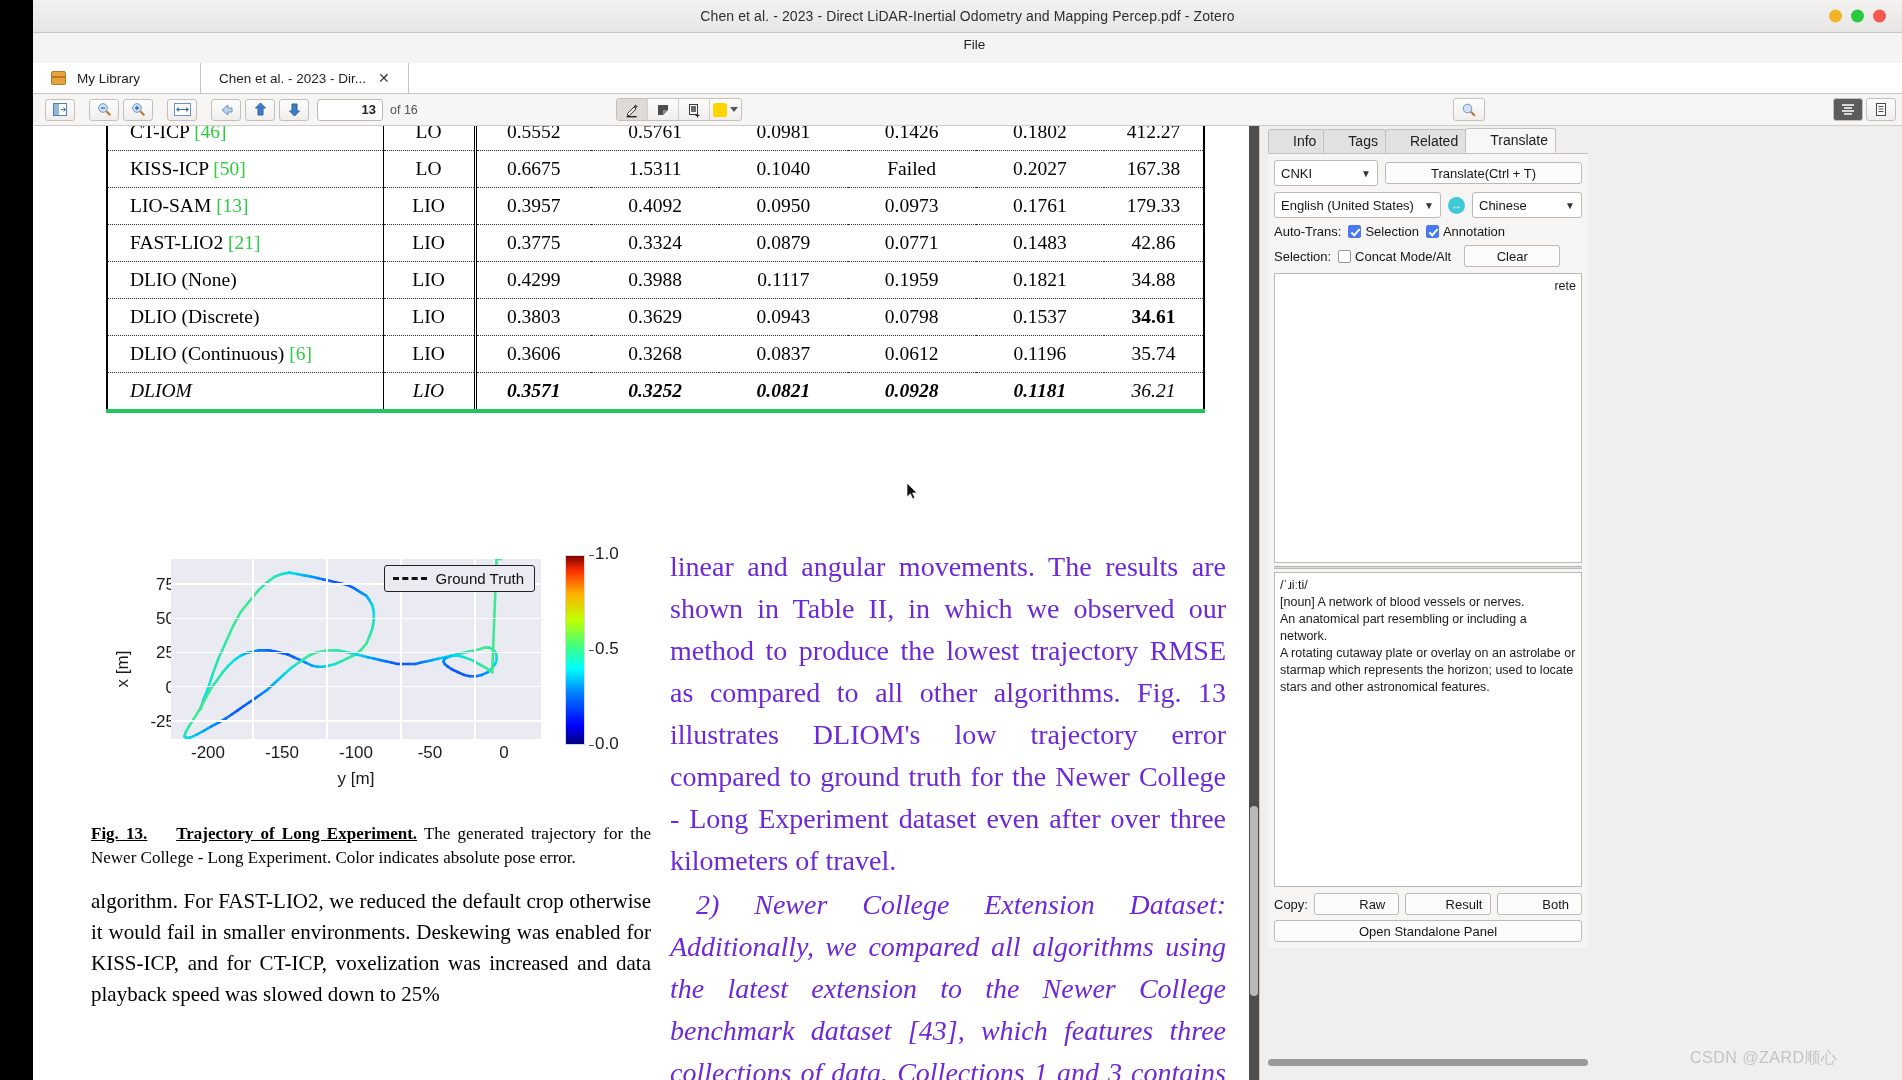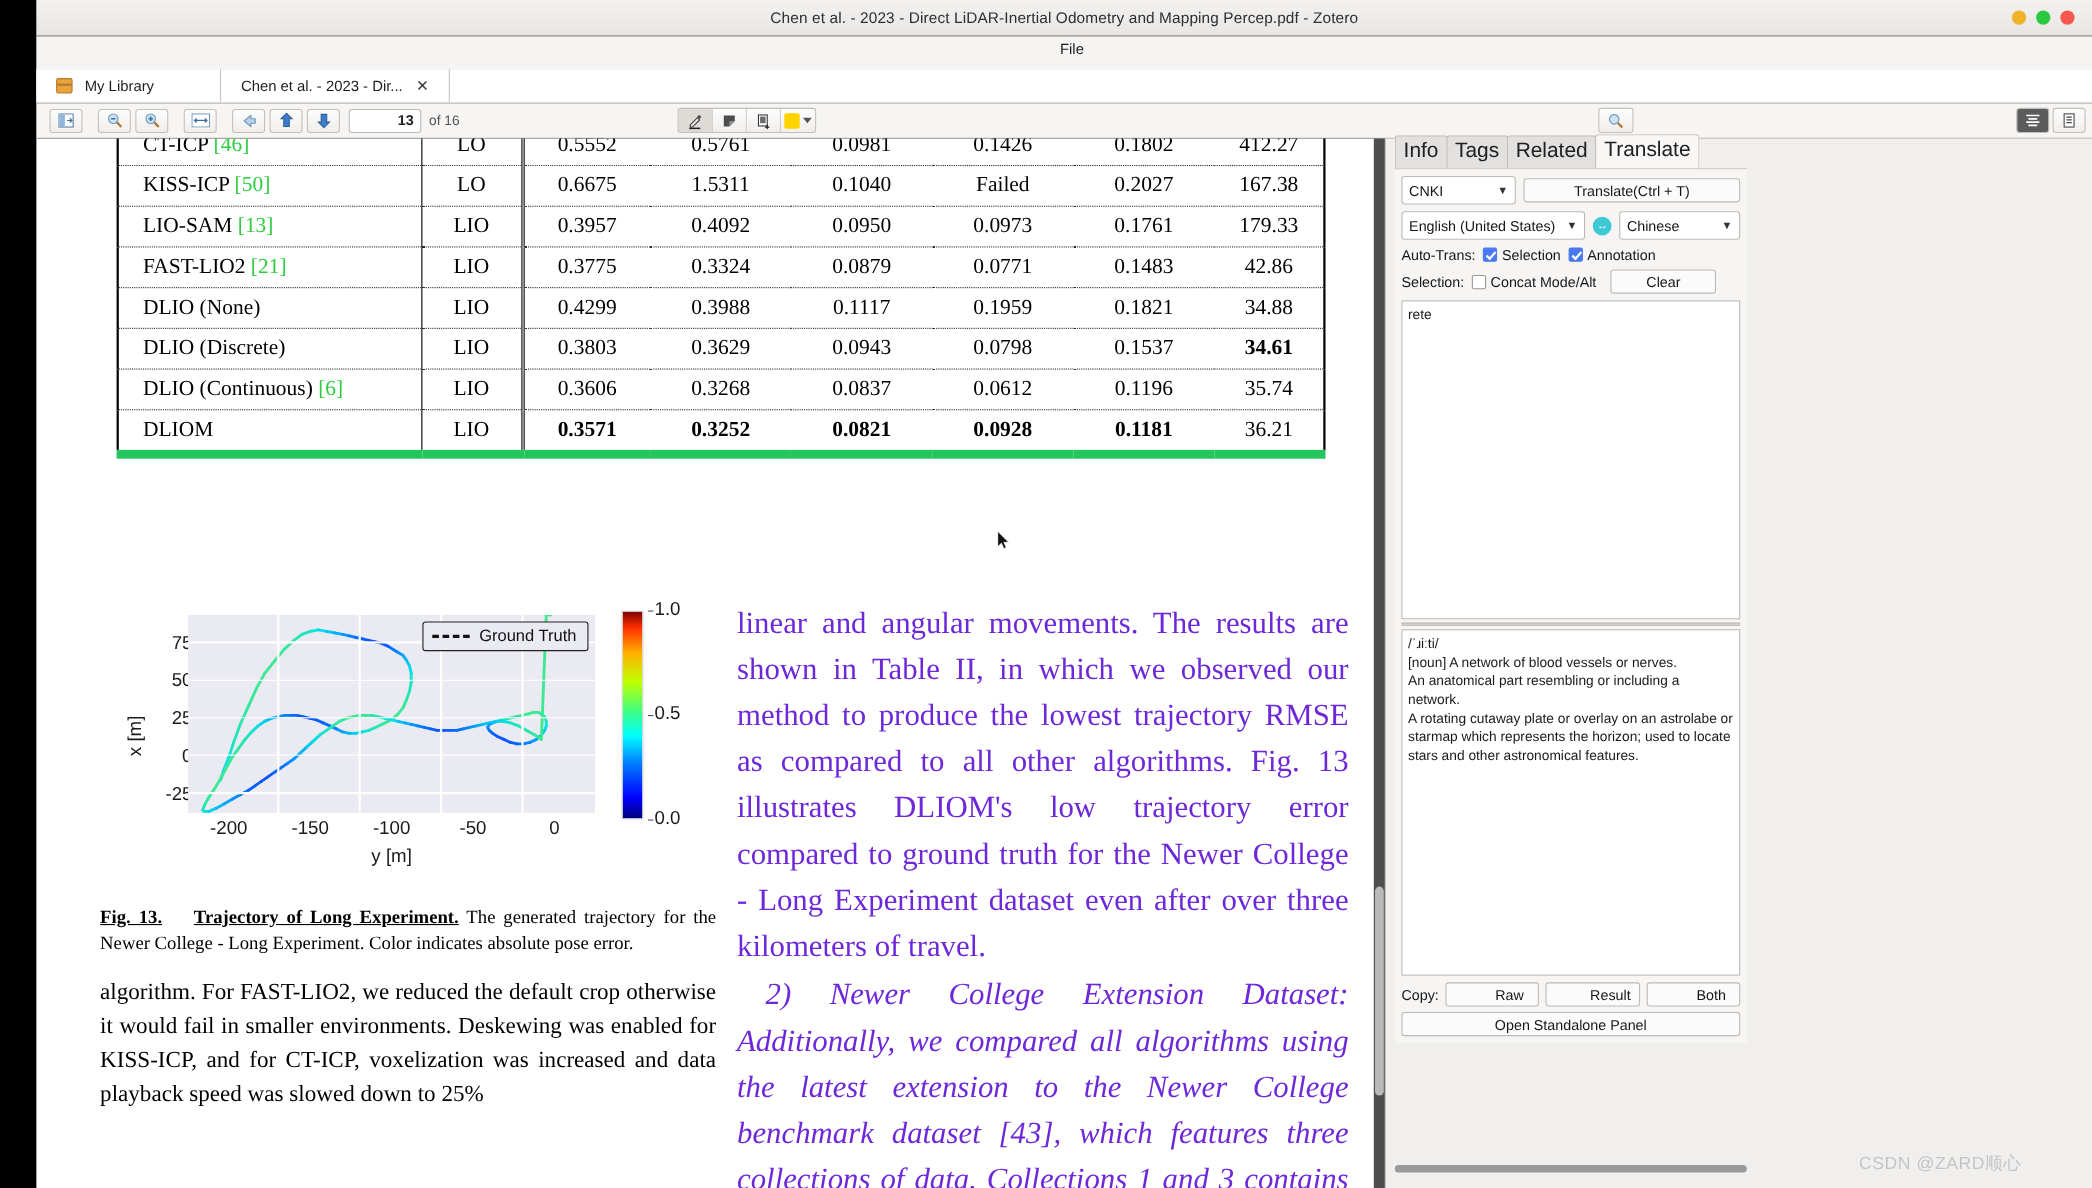--- a/index.html
+++ b/index.html
@@ -128,21 +128,21 @@
   }
   table.restab {
     position: absolute; left: 73px; top: -12px;
     border-collapse: collapse; width: 1099px;
     font-size: 19.5px;
   }
   table.restab td {
     padding: 7px 0; text-align: center;
     border-bottom: 1px dotted #2a2a2a;
   }
-  table.restab tr:last-child td { border-bottom: 8px solid #22c55e; }
+  table.restab tr:last-child td { border-bottom: 4px solid #22c55e; font-style: italic; }
   table.restab td.name { text-align: left; padding-left: 22px; width: 276px; border-left: 2px solid #000;}
   table.restab td.type { width: 92px; border-left: 1.2px solid #000; }
   table.restab td.c1 { width: 116px; border-left: 3px double #000; }
   table.restab td.last { border-right: 2px solid #000; width: 100px;}
   .ref { color: #2ecc40; }
   .b { font-weight: bold; }
 
   
   .figure { position: absolute; left: 58px; top: 415px; width: 560px; height: 260px; }
   .fig-ylabel {
@@ -217,21 +217,21 @@
   }
 
   
   .sidebar {
     position: absolute; left: 1259px; top: 126px; width: 643px; height: 954px;
     background: #f0efee; border-left: 1px solid #c9c6c3;
   }
   .sb-inner { position: absolute; left: 8px; top: 4px; width: 320px; }
   .sb-tabs { display: flex; align-items: flex-end; height: 24px; border-bottom: 1px solid #c4c1bd; }
   .sbtab {
-    font-size: 19px; color: #202020; padding: 3px 7px 4px 7px;
+    font-size: 14px; color: #202020; padding: 3px 7px 4px 24px;
     border: 1px solid #c4c1bd; border-bottom: none; background: #e3e1df;
     border-radius: 3px 3px 0 0; margin-right: -1px; cursor: pointer;
   }
   .sbtab.active { background: #f8f7f6; border-bottom: 1px solid #f8f7f6; position: relative; z-index: 2;}
   .panel { background: #f6f5f4; padding: 6px 6px 6px 6px; }
   .row { display: flex; align-items: center; gap: 7px; margin-bottom: 6px; }
   .select {
     height: 22px; background: #fff; border: 1px solid #bdbab6; border-radius: 3px;
     display: flex; align-items: center; justify-content: space-between;
     padding: 12px 6px; font-size: 13px; color: #161616; cursor: pointer;
@@ -255,21 +255,21 @@
   .swapicon {
     width: 17px; height: 17px; border-radius: 50%; background: #3ec9d6;
     display: flex; align-items: center; justify-content: center;
     color: #fff; font-size: 10px; flex: none;
   }
   .textarea {
     background: #fff; border: 1px solid #bdbab6;
     font-size: 12.5px; color: #1a1a1a; padding: 4px 5px;
     line-height: 17px; overflow: hidden;
   }
-  .textarea.src { height: 290px; }
+  .textarea.src { height: 290px; text-align: right; }
   .divider { height: 3px; background: #d9d7d4; border-top:1px solid #bdbab6; border-bottom:1px solid #bdbab6; margin: 3px 0; }
   .textarea.res { height: 315px; }
   .copyrow { display: flex; align-items: center; gap: 6px; margin-top: 6px; }
   .copyrow .btn { flex: 1; padding-left: 40px; }
   .wide { width: 100%; margin-top: 5px; }
   .watermark {
     position: absolute; left: 1690px; top: 1048px;
     font-size: 16px; color: #bdbdbd; opacity: .85; letter-spacing: .5px;
     font-family: "Liberation Sans", sans-serif; white-space: nowrap;
   }

